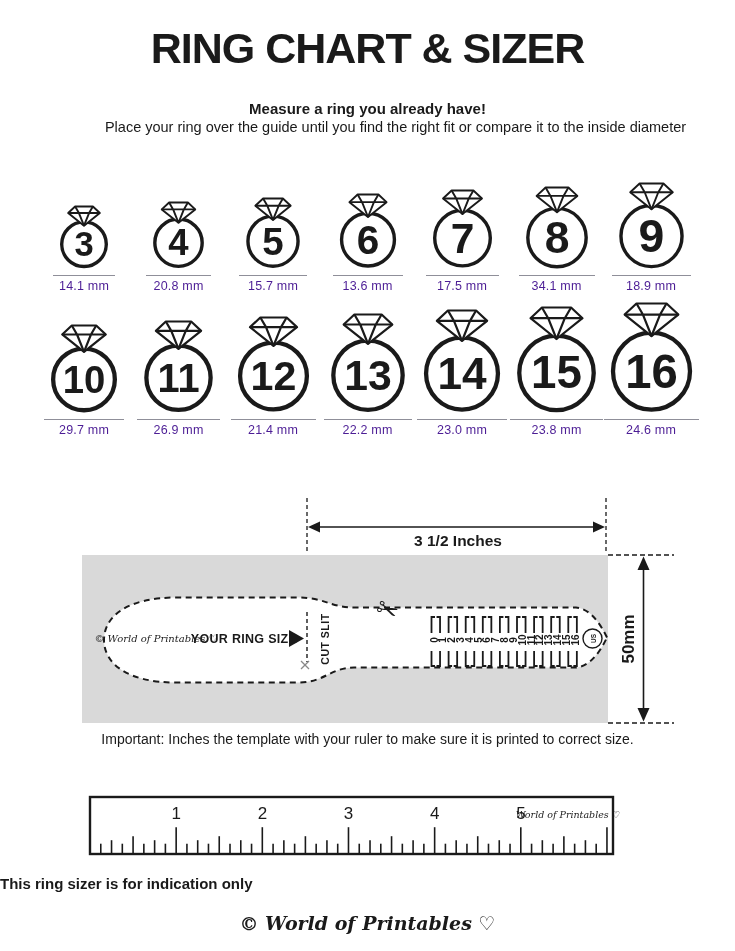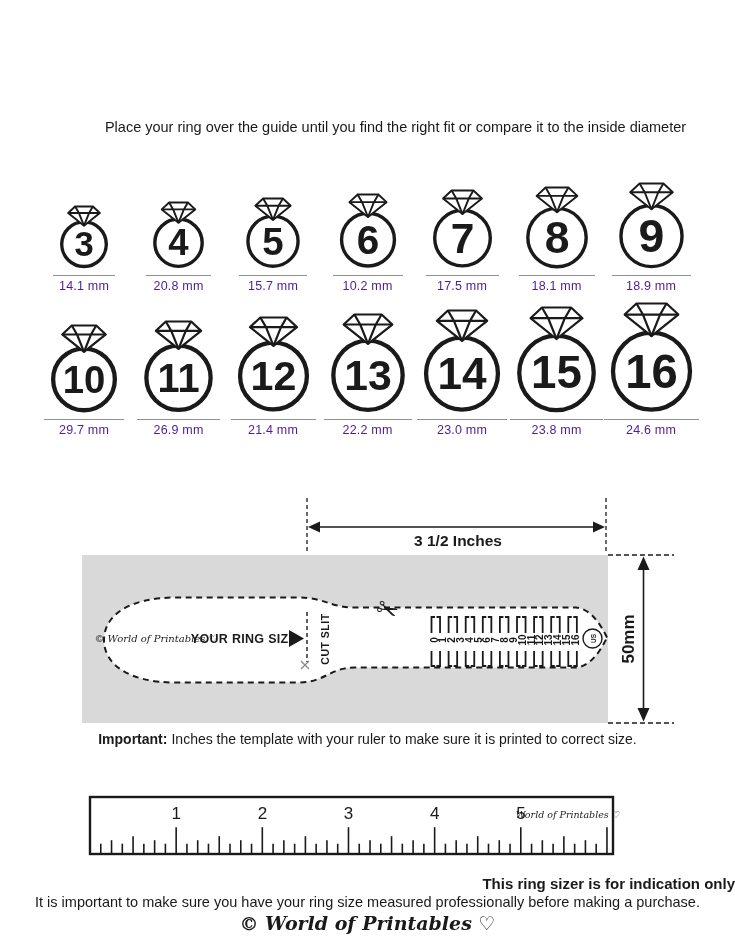--- a/index.html
+++ b/index.html
@@ -12,35 +12,37 @@
   .tagline{position:absolute;top:119px;left:0;width:100%;text-align:center;font-size:14.5px;padding-left:28px;}
   .ring-row{position:absolute;left:37px;width:661px;display:flex;justify-content:space-between;
         align-items:flex-end;}
   .ring-row-1{top:176px;height:117px;}
   .ring-row-2{top:298px;height:139px;}
   .ring-item{width:94px;display:flex;flex-direction:column;align-items:center;justify-content:flex-end;}
   .ring-line{height:0;border-top:1.2px solid #8f8f99;margin:4px 0 3px 0;}
   .ring-mm{font-size:12.5px;color:#4c1d95;letter-spacing:.2px;}
   .sizer-svg{position:absolute;top:490px;left:0;}
   .imp{position:absolute;top:731px;left:0;width:100%;text-align:center;font-size:14px;}
-  .imp b{font-weight:bold;}
+  .imp b{font-weight:normal;}
   .imp span{margin-left:4px;}
   .ruler-svg{position:absolute;top:792px;left:0;}
-  .foot-bold{position:absolute;top:875px;left:0;width:100%;text-align:right;font-size:15px;font-weight:bold;}
+  .foot-bold{position:absolute;top:875px;left:0;width:100%;text-align:left;font-size:15px;font-weight:bold;}
   .foot-text{position:absolute;top:894px;left:0;width:100%;text-align:center;font-size:14.5px;}
   .foot-brand{position:absolute;top:912px;left:0;width:100%;text-align:center;font-size:19px;
         font-style:italic;font-weight:bold;font-family:"DejaVu Serif","DejaVu Sans",serif;}
   svg text{font-family:"Liberation Sans",sans-serif;}
   svg .script{font-family:"DejaVu Serif","DejaVu Sans",serif;font-style:italic;}
 </style>
 </head>
 <body>
 
 <div class="page">
 
+  <h1 class="page-title">RING CHART &amp; SIZER</h1>
+  <div class="tagline-bold">Measure a ring you already have!</div>
   <div class="tagline">Place your ring over the guide until you find the right fit or compare it to the inside diameter</div>
 
   <div class="ring-row ring-row-1">
       <div class="ring-item">
         <svg viewBox="0 0 56 66" width="56" height="66">
           <circle cx="28" cy="39.2" r="22.3" fill="none" stroke="#1a1a1a" stroke-width="3.4"></circle>
           <g transform="translate(28,1.5)" stroke="#1a1a1a" stroke-width="1.9" fill="#fff" stroke-linejoin="round">
             <path d="M -8.8704 0 L 8.8704 0 L 15.84 6.528000000000001 L 0 19.200000000000003 L -15.84 6.528000000000001 Z"></path>
             <path d="M -15.84 6.528000000000001 H 15.84 M -8.8704 0 L -5.0688 6.528000000000001 L 0 19.200000000000003 M 8.8704 0 L 5.0688 6.528000000000001 L 0 19.200000000000003" fill="none"></path>
           </g>
@@ -76,21 +78,21 @@
       <div class="ring-item">
         <svg viewBox="0 0 64 78" width="64" height="78">
           <circle cx="32" cy="46.625" r="26.425" fill="none" stroke="#1a1a1a" stroke-width="3.4"></circle>
           <g transform="translate(32,1.5)" stroke="#1a1a1a" stroke-width="1.9" fill="#fff" stroke-linejoin="round">
             <path d="M -10.395000000000001 0 L 10.395000000000001 0 L 18.5625 7.65 L 0 22.5 L -18.5625 7.65 Z"></path>
             <path d="M -18.5625 7.65 H 18.5625 M -10.395000000000001 0 L -5.94 7.65 L 0 22.5 M 10.395000000000001 0 L 5.94 7.65 L 0 22.5" fill="none"></path>
           </g>
           <text x="32" y="46.625" text-anchor="middle" dominant-baseline="central" font-size="40.5" font-weight="bold" fill="#1a1a1a">6</text>
         </svg>
         <div class="ring-line" style="width:70px"></div>
-        <div class="ring-mm">10.2 mm</div>
+        <div class="ring-mm">13.6 mm</div>
       </div>
       <div class="ring-item">
         <svg viewBox="0 0 67 82" width="67" height="82">
           <circle cx="33.5" cy="49.1" r="27.8" fill="none" stroke="#1a1a1a" stroke-width="3.4"></circle>
           <g transform="translate(33.5,1.5)" stroke="#1a1a1a" stroke-width="1.9" fill="#fff" stroke-linejoin="round">
             <path d="M -10.903200000000002 0 L 10.903200000000002 0 L 19.470000000000002 8.024000000000001 L 0 23.6 L -19.470000000000002 8.024000000000001 Z"></path>
             <path d="M -19.470000000000002 8.024000000000001 H 19.470000000000002 M -10.903200000000002 0 L -6.230400000000001 8.024000000000001 L 0 23.6 M 10.903200000000002 0 L 6.230400000000001 8.024000000000001 L 0 23.6" fill="none"></path>
           </g>
           <text x="33.5" y="49.1" text-anchor="middle" dominant-baseline="central" font-size="42.5" font-weight="bold" fill="#1a1a1a">7</text>
         </svg>
@@ -100,21 +102,21 @@
       <div class="ring-item">
         <svg viewBox="0 0 70 85" width="70" height="85">
           <circle cx="35" cy="51.575" r="29.175" fill="none" stroke="#1a1a1a" stroke-width="3.4"></circle>
           <g transform="translate(35,1.5)" stroke="#1a1a1a" stroke-width="1.9" fill="#fff" stroke-linejoin="round">
             <path d="M -11.411400000000002 0 L 11.411400000000002 0 L 20.3775 8.398000000000001 L 0 24.700000000000003 L -20.3775 8.398000000000001 Z"></path>
             <path d="M -20.3775 8.398000000000001 H 20.3775 M -11.411400000000002 0 L -6.5208 8.398000000000001 L 0 24.700000000000003 M 11.411400000000002 0 L 6.5208 8.398000000000001 L 0 24.700000000000003" fill="none"></path>
           </g>
           <text x="35" y="51.575" text-anchor="middle" dominant-baseline="central" font-size="44.5" font-weight="bold" fill="#1a1a1a">8</text>
         </svg>
         <div class="ring-line" style="width:76px"></div>
-        <div class="ring-mm">18.1 mm</div>
+        <div class="ring-mm">34.1 mm</div>
       </div>
       <div class="ring-item">
         <svg viewBox="0 0 73 89" width="73" height="89">
           <circle cx="36.5" cy="54.05" r="30.55" fill="none" stroke="#1a1a1a" stroke-width="3.4"></circle>
           <g transform="translate(36.5,1.5)" stroke="#1a1a1a" stroke-width="1.9" fill="#fff" stroke-linejoin="round">
             <path d="M -11.9196 0 L 11.9196 0 L 21.285 8.772 L 0 25.8 L -21.285 8.772 Z"></path>
             <path d="M -21.285 8.772 H 21.285 M -11.9196 0 L -6.8112 8.772 L 0 25.8 M 11.9196 0 L 6.8112 8.772 L 0 25.8" fill="none"></path>
           </g>
           <text x="36.5" y="54.05" text-anchor="middle" dominant-baseline="central" font-size="46.4" font-weight="bold" fill="#1a1a1a">9</text>
         </svg>
@@ -378,16 +380,15 @@
         <text x="176.2" y="819" text-anchor="middle" font-size="17" fill="#1a1a1a">1</text>
         <text x="262.4" y="819" text-anchor="middle" font-size="17" fill="#1a1a1a">2</text>
         <text x="348.6" y="819" text-anchor="middle" font-size="17" fill="#1a1a1a">3</text>
         <text x="434.8" y="819" text-anchor="middle" font-size="17" fill="#1a1a1a">4</text>
         <text x="521" y="819" text-anchor="middle" font-size="17" fill="#1a1a1a">5</text>
       </g>
     <text class="script" x="568" y="817.5" text-anchor="middle" font-size="9.5" fill="#1a1a1a">World of Printables ♡</text>
   </svg>
 
   <div class="foot-bold">This ring sizer is for indication only</div>
-  <div class="foot-text">It is important to make sure you have your ring size measured professionally before making a purchase.</div>
   <div class="foot-brand">© World of Printables ♡</div>
 
 </div>
 
 </body></html>

